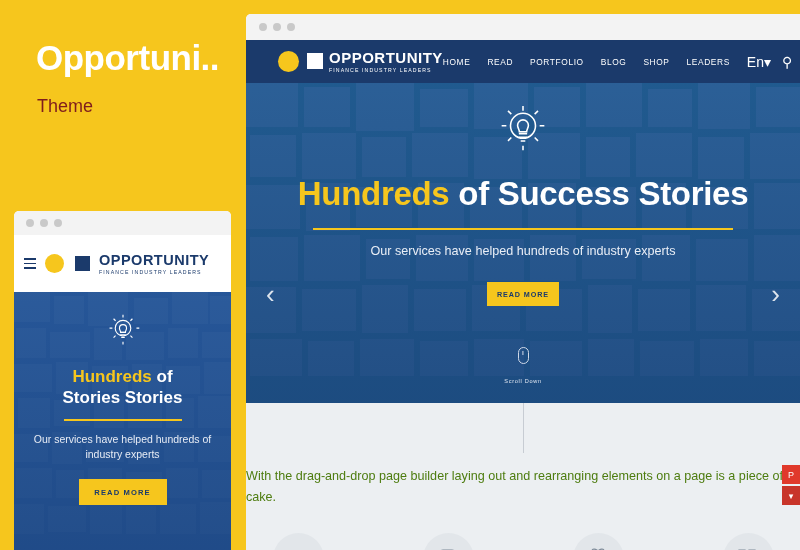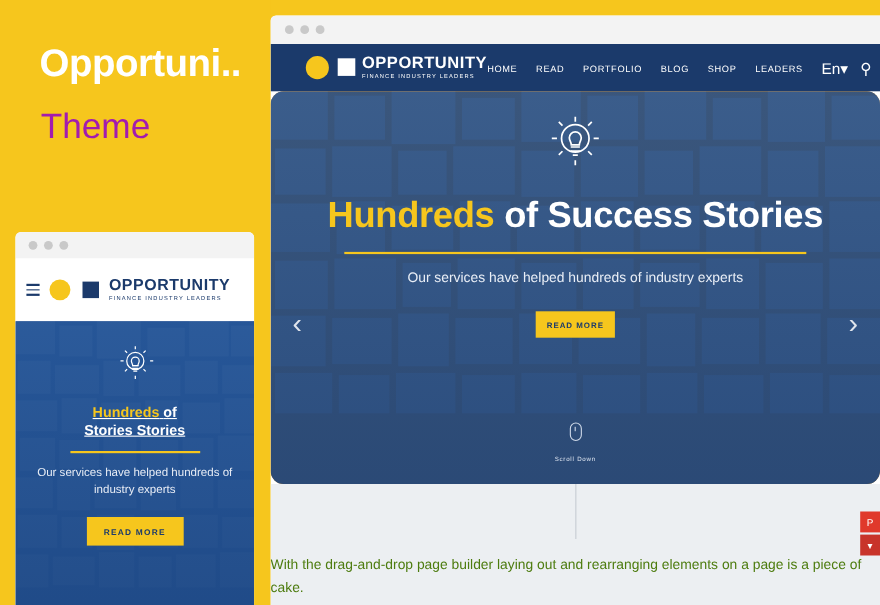--- a/index.html
+++ b/index.html
@@ -12,21 +12,21 @@
 
   
   .left-pane { position: absolute; left: 0; top: 0; width: 246px; height: 550px; background: #f6c61d; padding-left: 11px; }
   .title-main {
     position: absolute; left: 36px; top: 40px; width: 230px;
     font-size: 35px; font-weight: bold; color: #ffffff; letter-spacing: -0.5px;
     line-height: 1.05; white-space: nowrap; overflow: hidden;
   }
   .title-sub {
     position: absolute; left: 37px; top: 96px;
-    font-size: 32px; color: #a21caf; font-weight: 300;
+    font-size: 18px; color: #7f1d1d; font-weight: 300;
   }
   .byline {
     position: absolute; left: 38px; top: 137px;
     font-size: 15px; color: #ffffff; font-weight: 400;
   }
 
   
   .mobile {
     position: absolute; left: 14px; top: 211px; width: 217px; height: 339px;
     background: #ffffff; border-radius: 5px 5px 0 0; overflow: hidden;
@@ -41,21 +41,21 @@
   .logo-text { line-height: 1; }
   .logo-text .big { font-size: 14.5px; font-weight: bold; color: #1b3a6b; letter-spacing: 0.5px; }
   .logo-text .small { font-size: 5.2px; color: #1b3a6b; letter-spacing: 1.1px; margin-top: 2px; display: block; }
   .mobile-hero {
     position: relative; height: 258px; background: #2b5596; overflow: hidden;
   }
   .hero-photos { position: absolute; inset: 0; opacity: .35; }
   .hero-overlay-m { position: absolute; inset: 0; background: linear-gradient(180deg, rgba(37,86,152,.86), rgba(31,74,135,.92)); }
   .m-content { position: relative; text-align: center; padding-top: 22px; }
   .m-bulb { margin: 0 auto 14px; width: 34px; height: 34px; }
-  .m-h1 { font-size: 13px; font-weight: bold; color: #ffffff; line-height: 1.25; text-decoration: underline; }
+  .m-h1 { font-size: 17px; font-weight: bold; color: #ffffff; line-height: 1.25; }
   .m-h1 .yellow { color: #f6c61d; }
   .m-rule { width: 118px; height: 2px; background: #f6c61d; margin: 10px auto 11px; }
   .m-sub { font-size: 10.5px; color: #e7ecf5; line-height: 1.5; }
   .m-btn {
     margin: 16px auto 0; width: 88px; height: 26px; background: #f6c61d; color: #1b3a6b;
     font-size: 7.6px; font-weight: bold; letter-spacing: 1.1px; display: flex;
     align-items: center; justify-content: center;
   }
 
   
@@ -71,21 +71,21 @@
   .d-logo { display: flex; align-items: center; gap: 6px; }
   .d-logo .logo-circle { width: 21px; height: 21px; }
   .d-logo .logo-square { width: 16px; height: 16px; background: #ffffff; }
   .d-logo .big { color: #ffffff; font-size: 15px; }
   .d-logo .small { color: #ffffff; font-size: 5.2px; }
   .d-nav { margin-left: auto; display: flex; align-items: center; gap: 17px; }
   .d-nav a { color: #ffffff; font-size: 8.4px; letter-spacing: 0.6px; text-decoration: none; }
   .d-tools { display: flex; align-items: center; gap: 11px; margin-left: 17px; }
   .d-tools span { color: #ffffff; font-size: 14px; }
 
-  .d-hero { position: relative; height: 357px; background: #a16207; overflow: hidden; border-radius: 12px; }
+  .d-hero { position: relative; height: 320px; background: #0f766e; overflow: hidden; }
   .d-hero .hero-photos { position: absolute; inset: 0; opacity: .4; }
   .d-hero-overlay { position: absolute; inset: 0; background: linear-gradient(180deg, rgba(36,84,150,.82) 0%, rgba(30,71,130,.9) 100%); }
   .d-hero-inner { position: relative; text-align: center; padding-top: 22px; }
   .d-bulb { margin: 0 auto 16px; width: 50px; height: 50px; }
   .d-h1 { font-size: 33px; font-weight: bold; color: #ffffff; letter-spacing: -0.3px; }
   .d-h1 .yellow { color: #f6c61d; }
   .d-rule { width: 420px; height: 2px; background: #f6c61d; margin: 15px auto 14px; }
   .d-sub { font-size: 12.6px; color: #e9eef6; }
   .d-btn {
     margin: 24px auto 0; width: 72px; height: 24px; background: #f6c61d; color: #1b3a6b;

